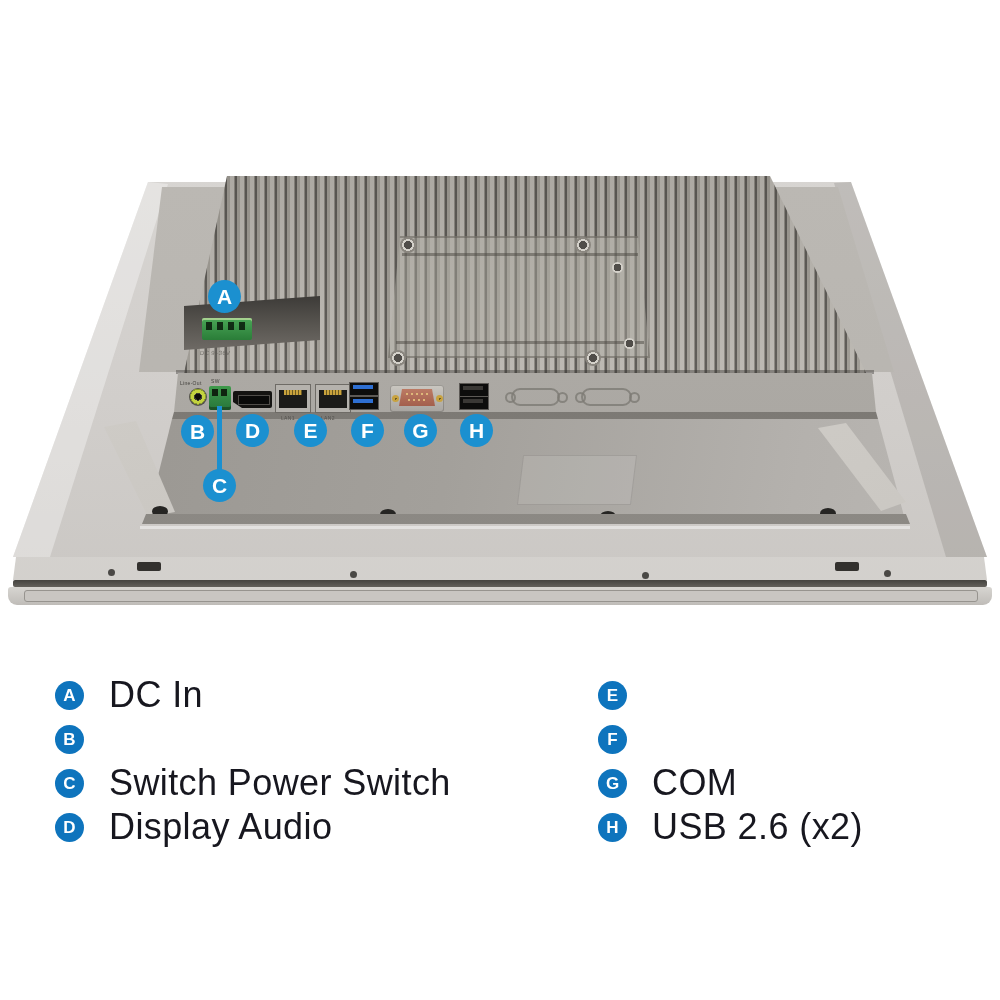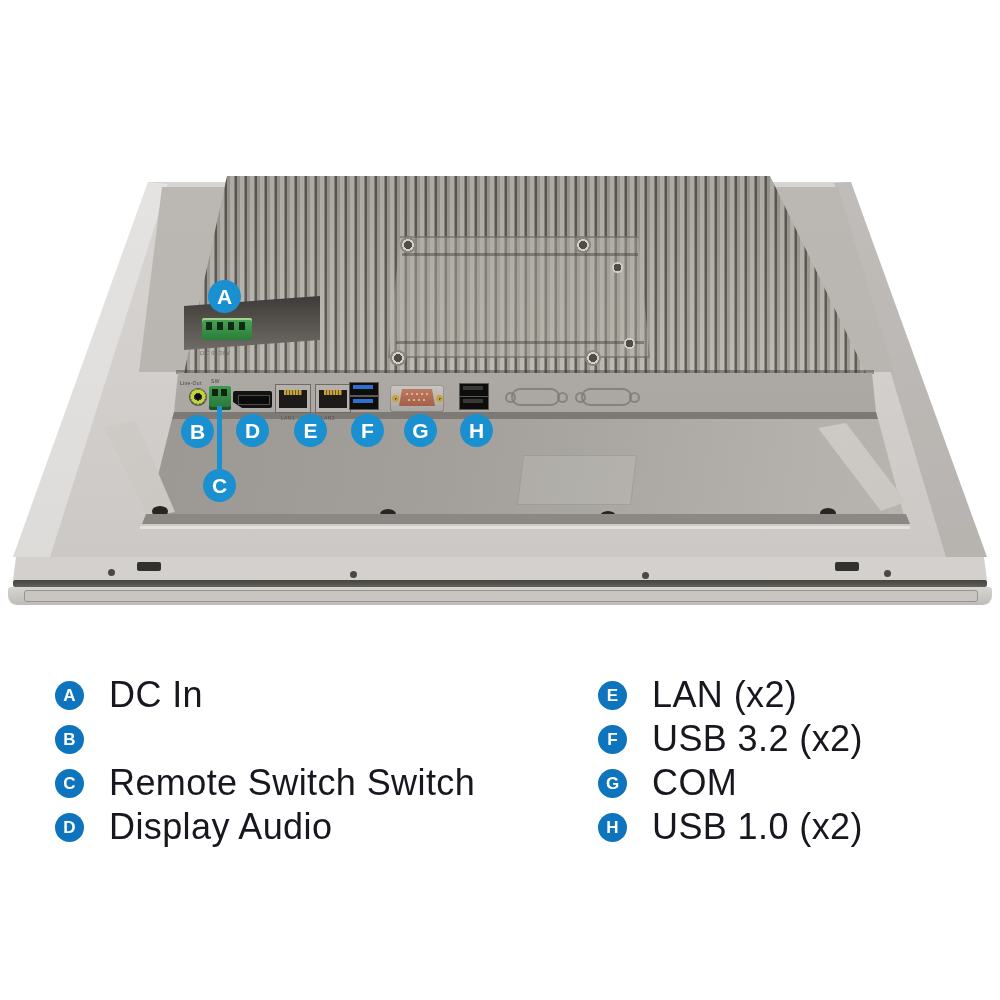--- a/index.html
+++ b/index.html
@@ -263,40 +263,38 @@
   <div class="legend-col" id="lcol1">
     <div class="lrow">
       <span class="lbadge">A</span>
       <span class="llabel">DC In</span>
     </div>
     <div class="lrow">
       <span class="lbadge">B</span>
     </div>
     <div class="lrow">
       <span class="lbadge">C</span>
-      <span class="llabel">Remote Switch Switch</span>
+      <span class="llabel">Switch Power Switch</span>
     </div>
     <div class="lrow">
       <span class="lbadge">D</span>
       <span class="llabel">Display Audio</span>
     </div>
   </div>
 
   <div class="legend-col" id="lcol2">
     <div class="lrow">
       <span class="lbadge">E</span>
-      <span class="llabel">LAN (x2)</span>
     </div>
     <div class="lrow">
       <span class="lbadge">F</span>
-      <span class="llabel">USB 3.2 (x2)</span>
     </div>
     <div class="lrow">
       <span class="lbadge">G</span>
       <span class="llabel">COM</span>
     </div>
     <div class="lrow">
       <span class="lbadge">H</span>
-      <span class="llabel">USB 1.0 (x2)</span>
+      <span class="llabel">USB 2.6 (x2)</span>
     </div>
   </div>
 
 </div>
 
 </body></html>

